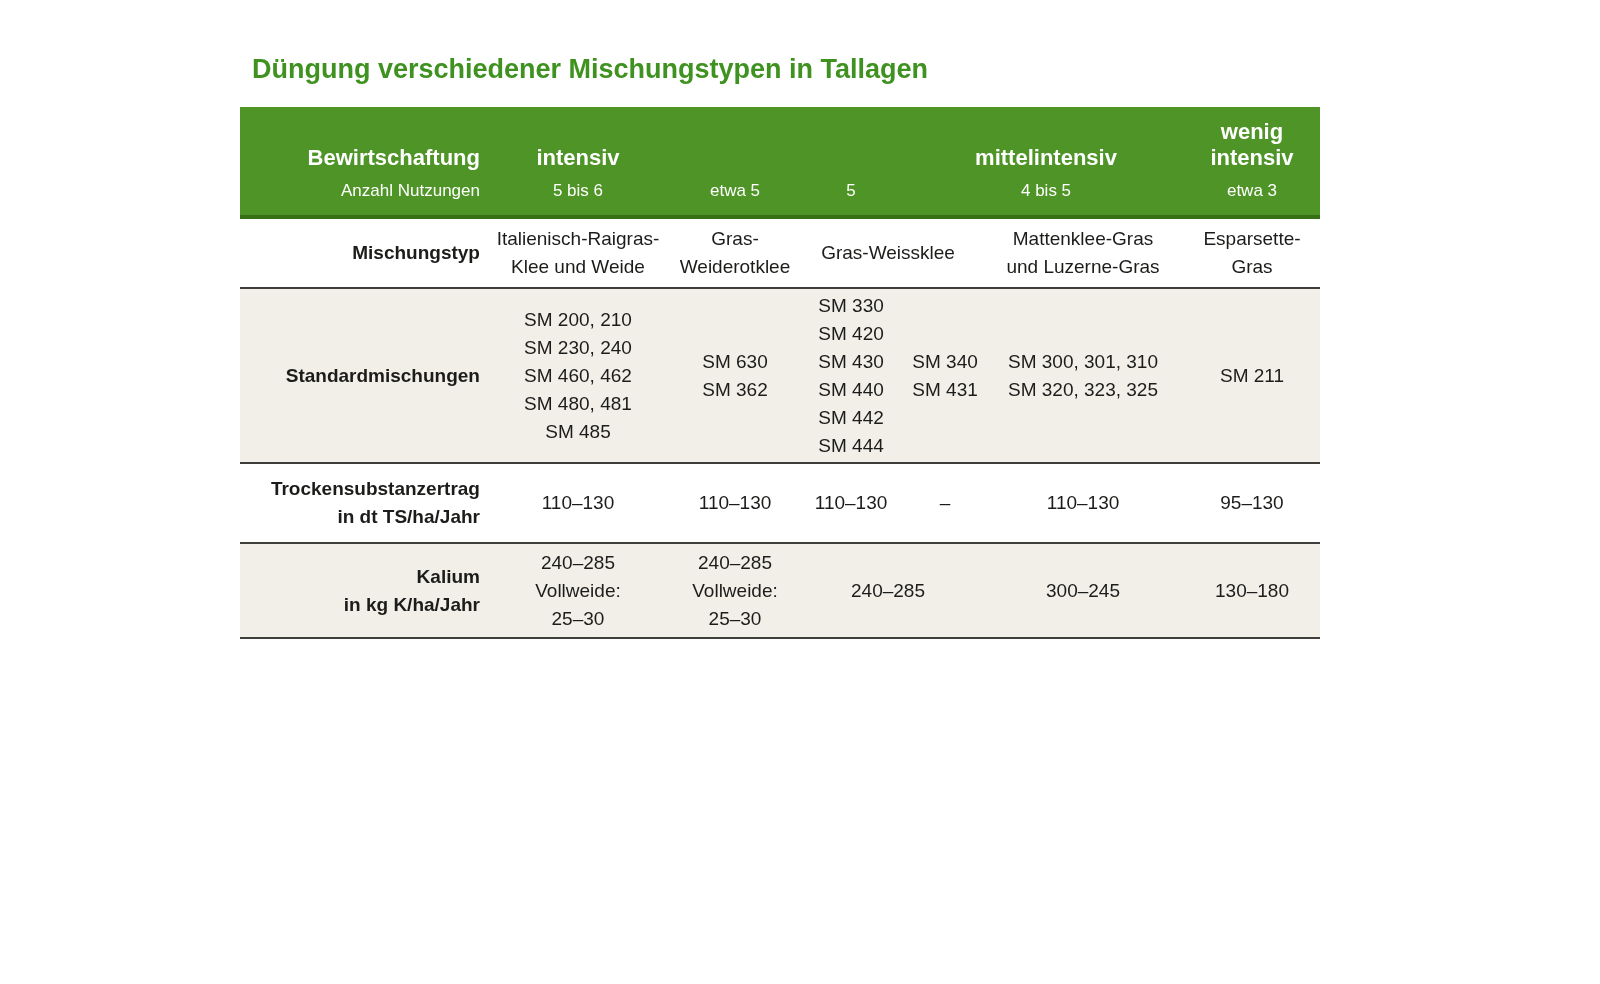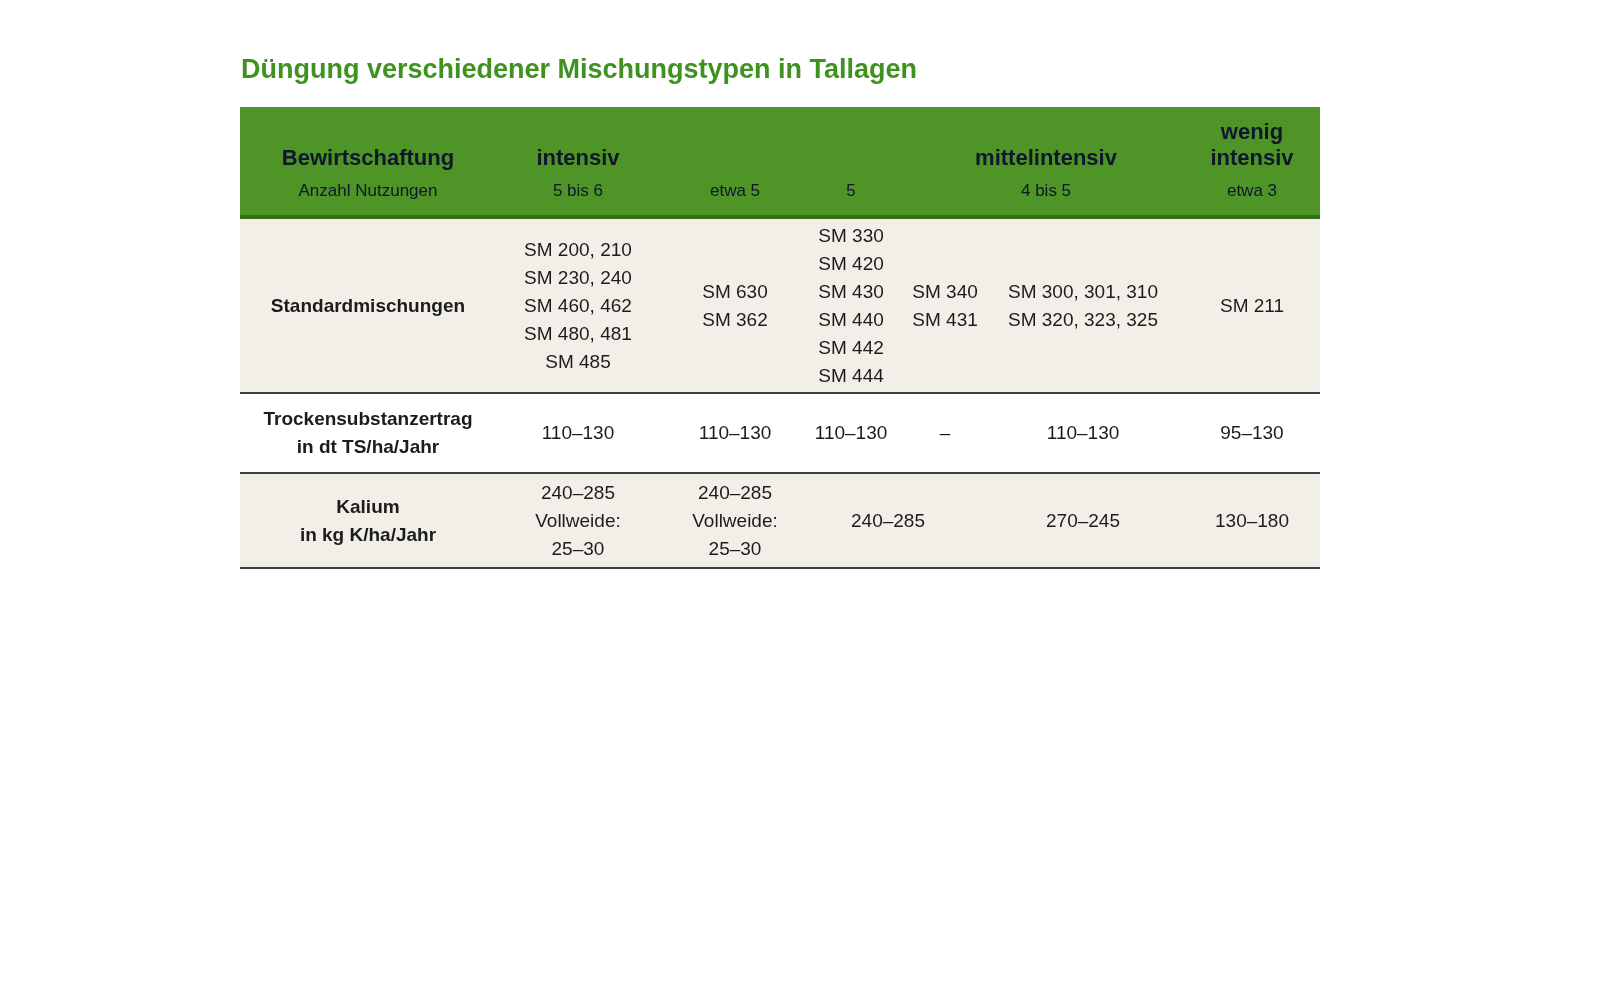--- a/index.html
+++ b/index.html
@@ -14,52 +14,52 @@
   .page {
     position: absolute;
     left: 240px;
     top: 52px;
     width: 1080px;
   }
   .title {
     font-size: 27px;
     font-weight: bold;
     color: var(--title-green, #3f9220);
-    margin: 0 0 21px 1px;
+    margin: 0 0 21px 12px;
     line-height: 34px;
   }
   table.fert-table {
     width: 1080px;
     border-collapse: collapse;
     table-layout: fixed;
   }
   td { padding: 0; }
 
   
   .ghead td {
     background: var(--header-green, #4e9426);
-    color: #0f172a;
+    color: #ffffff;
   }
   .g1 td {
     height: 64px;
     vertical-align: bottom;
     font-weight: bold;
     font-size: 22px;
     padding-bottom: 2px;
   }
   .g2 td {
     height: 36px;
     vertical-align: middle;
     font-size: 17px;
     font-weight: normal;
     padding-bottom: 6px;
     border-bottom: 4px solid var(--header-edge, #376f16);
   }
 
-  .lab { text-align: center; padding-left: 16px; }
+  .lab { text-align: right; padding-left: 16px; }
   .c   { text-align: center; }
   .pre { white-space: pre-line; }
 
   .row td {
     font-size: 19px;
     line-height: 28px;
     vertical-align: middle;
     border-bottom: 2px solid #3e3e3b;
     background: #ffffff;
   }
@@ -112,20 +112,34 @@
 
       <tr class="ghead g2">
         <td class="lab">Anzahl Nutzungen</td>
         <td class="c">5 bis 6</td>
         <td class="c">etwa 5</td>
         <td class="c">5</td>
         <td class="c" colspan="2">4 bis 5</td>
         <td class="c">etwa 3</td>
       </tr>
 
+      <tr class="row mixtype">
+        <td class="lab">
+            <span class="b">Mischungstyp</span>
+          </td>
+        <td class="c pre">Italienisch-Raigras-
+Klee und Weide</td>
+        <td class="c pre">Gras-
+Weiderotklee</td>
+        <td class="c pre" colspan="2">Gras-Weissklee</td>
+        <td class="c pre">Mattenklee-Gras
+und Luzerne-Gras</td>
+        <td class="c pre">Esparsette-
+Gras</td>
+      </tr>
 
       <tr class="row beige standard">
         <td class="lab">
             <span class="b">Standardmischungen</span>
           </td>
         <td class="c pre">SM 200, 210
 SM 230, 240
 SM 460, 462
 SM 480, 481
 SM 485</td>
@@ -164,20 +178,20 @@
           <span class="b">Kalium</span>
           <span class="u">in kg K/ha/Jahr</span>
         </td>
         <td class="c pre">240–285
 Vollweide:
 25–30</td>
         <td class="c pre">240–285
 Vollweide:
 25–30</td>
         <td class="c" colspan="2">240–285</td>
-        <td class="c">270–245</td>
+        <td class="c">300–245</td>
         <td class="c">130–180</td>
       </tr>
 
 
     </tbody>
   </table>
 </div>
 
 </body></html>

